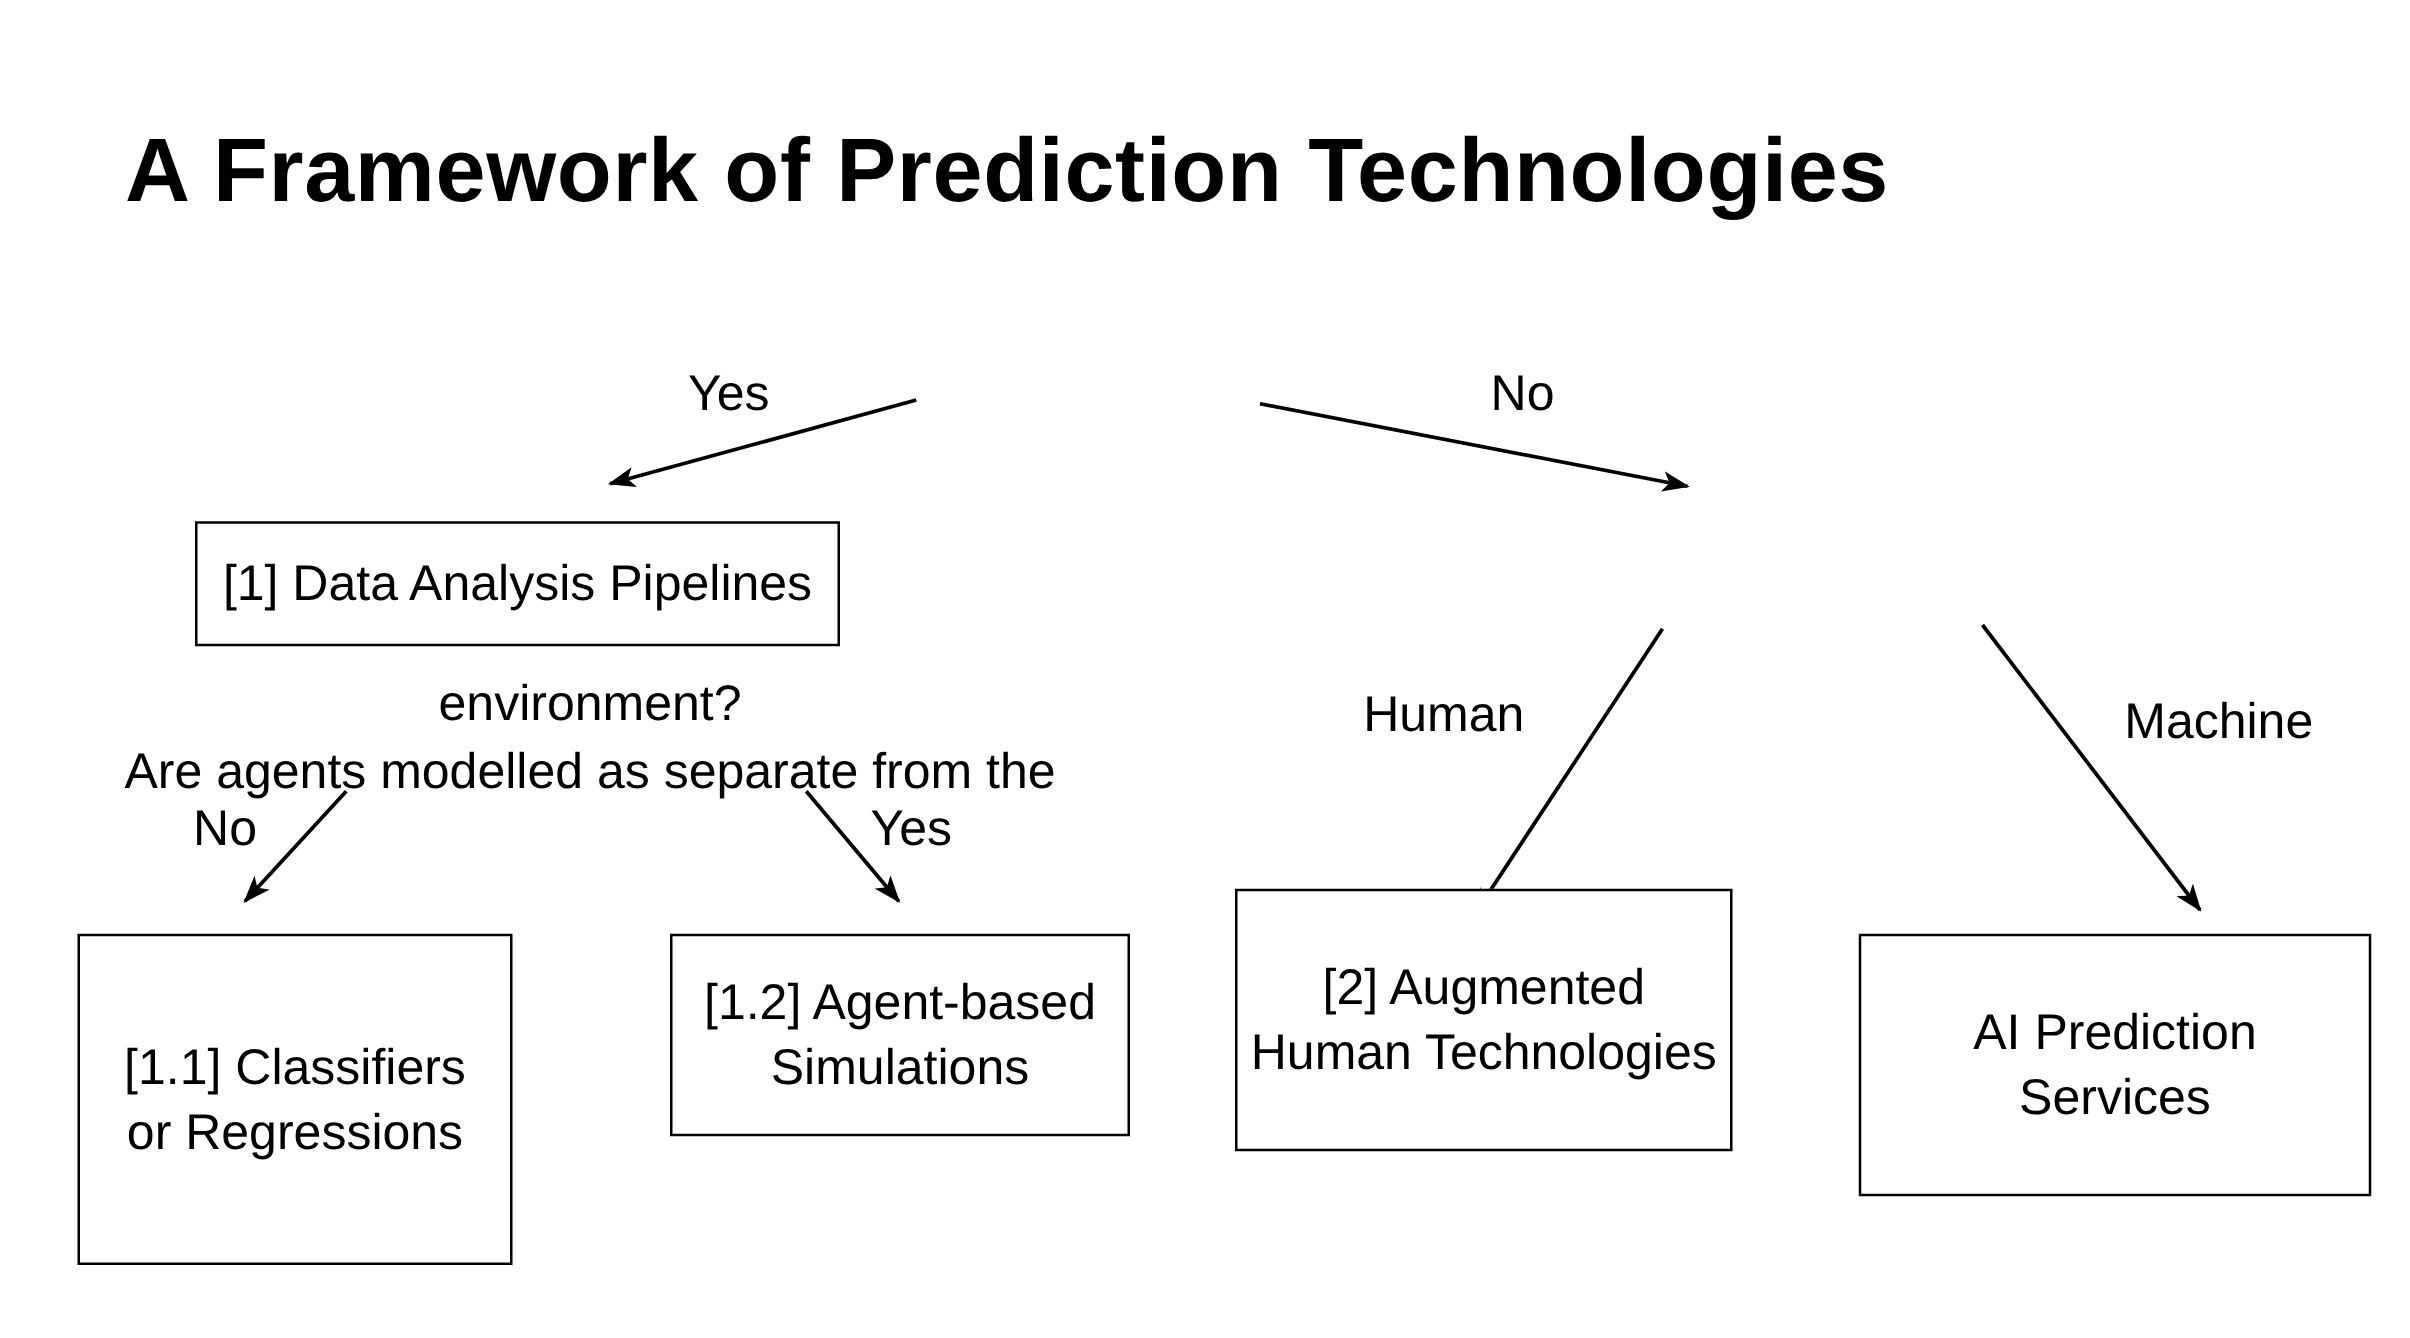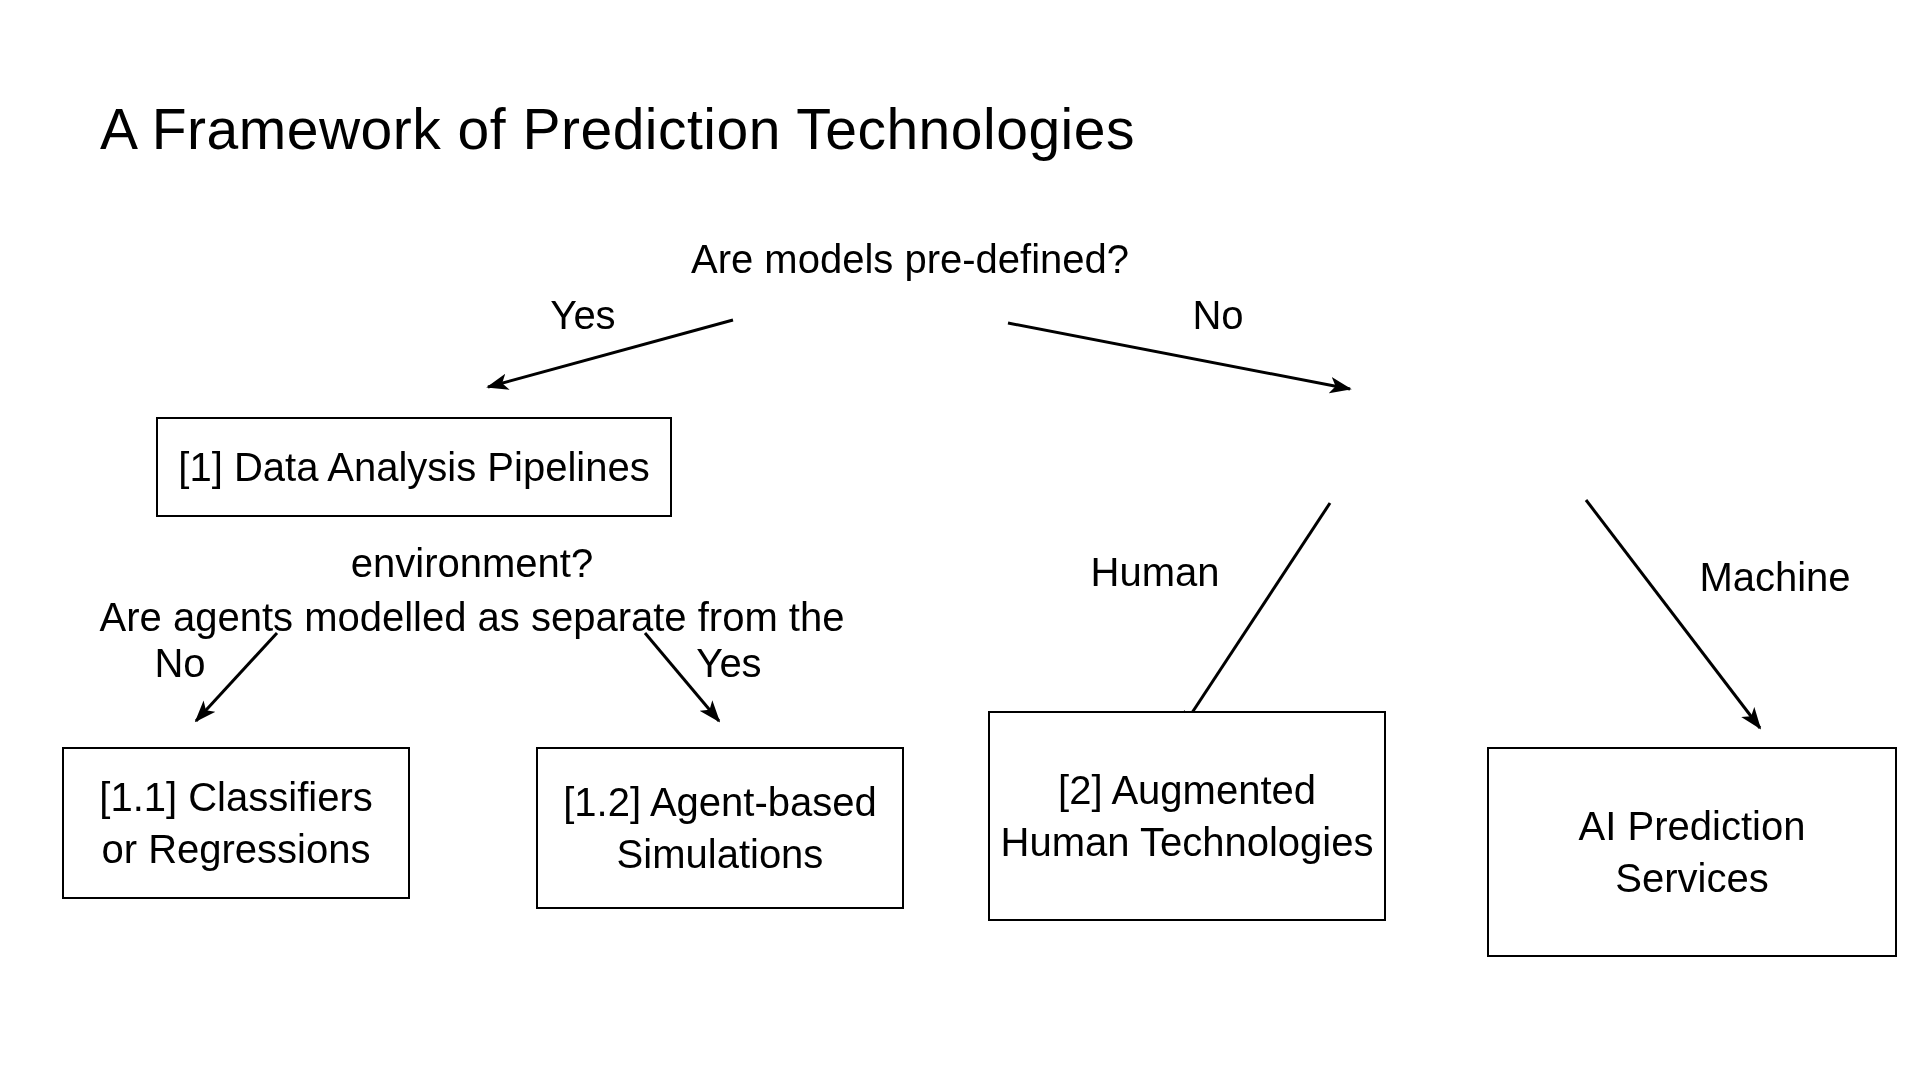--- a/index.html
+++ b/index.html
@@ -16,22 +16,22 @@
     overflow: hidden;
   }
   .canvas {
     position: relative;
     width: 1928px; height: 1070px;
     background: var(--bg);
   }
   .title {
     position: absolute;
     left: 100px; top: 96px;
-    font-size: 57px;
-    font-weight: normal;
+    font-size: 72px;
+    font-weight: bold;
     letter-spacing: 0.5px;
     white-space: nowrap;
   }
   .qtext {
     position: absolute;
     font-size: 40px;
     text-align: center;
     transform: translateX(-50%);
     white-space: nowrap;
     line-height: 1.35;
@@ -57,21 +57,21 @@
     background: var(--bg);
     display: flex;
     flex-direction: column;
     align-items: center;
     justify-content: center;
     text-align: right;
     font-size: 40px;
     line-height: 1.3;
   }
   .node-1   { left: 156px;  top: 417px; width: 516px; height: 100px; }
-  .node-11  { left: 62px;   top: 747px; width: 348px; height: 152px; }
+  .node-11  { left: 62px;   top: 747px; width: 348px; height: 265px; }
   .node-12  { left: 506px;  top: 747px; width: 368px; height: 162px; margin-left: 30px; }
   .node-2   { left: 988px;  top: 711px; width: 398px; height: 210px; }
   .node-3   { left: 1487px; top: 747px; width: 410px; height: 210px; }
   .arrows {
     position: absolute;
     left: 0; top: 0;
     width: 1928px; height: 1070px;
     pointer-events: none;
   }
   .arrow {
@@ -95,21 +95,20 @@
     <line class="arrow" x1="733" y1="320" x2="488" y2="387" marker-end="url(#ah)"></line>
     <line class="arrow" x1="1008" y1="323" x2="1350" y2="389" marker-end="url(#ah)"></line>
     <line class="arrow" x1="277" y1="633" x2="196" y2="721" marker-end="url(#ah)"></line>
     <line class="arrow" x1="645" y1="633" x2="719" y2="721" marker-end="url(#ah)"></line>
     <line class="arrow" x1="1330" y1="503" x2="1180" y2="731" marker-end="url(#ah)"></line>
     <line class="arrow" x1="1586" y1="500" x2="1760" y2="728" marker-end="url(#ah)"></line>
   </svg>
 
   <div class="title">A Framework of Prediction Technologies</div>
 
-  <div class="qtext q-root">Are models pre-defined?</div>
   <div class="blabel lbl-root-yes">Yes</div>
   <div class="blabel lbl-root-no">No</div>
 
   <div class="node node-1">
     <div>[1] Data Analysis Pipelines</div>
   </div>
 
   <div class="qtext q-agents">
     <div>environment?</div>
     <div>Are agents modelled as separate from the</div>

